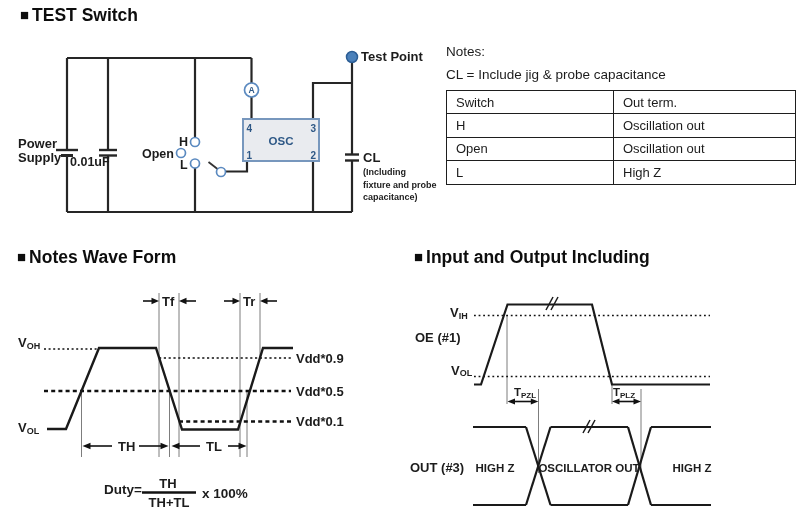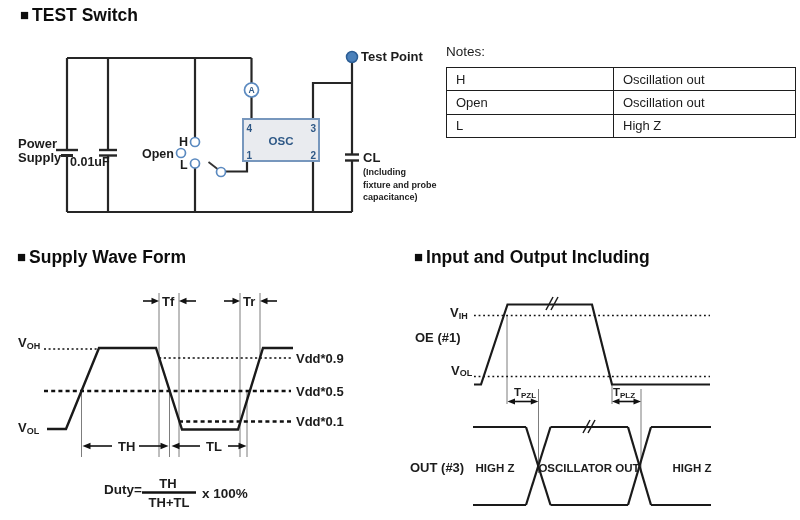--- a/index.html
+++ b/index.html
@@ -27,31 +27,36 @@
 <body>
 
 <div class="page">
 
   <div class="sec-title" style="left:20px;top:5px;">
     <span class="marker">■</span>
     <span>TEST Switch</span>
   </div>
   <div class="sec-title" style="left:17px;top:247px;">
     <span class="marker">■</span>
-    <span>Supply Wave Form</span>
+    <span>Notes Wave Form</span>
   </div>
   <div class="sec-title" style="left:414px;top:247px;">
     <span class="marker">■</span>
     <span>Input and Output Including</span>
   </div>
 
   <div class="notes">
     <div class="nline">Notes:</div>
+    <div class="nline">CL = Include jig &amp; probe capacitance</div>
     <table class="sw">
       <tbody>
+        <tr>
+          <td class="c1">Switch</td>
+          <td class="c2">Out term.</td>
+        </tr>
         <tr>
           <td class="c1">H</td>
           <td class="c2">Oscillation out</td>
         </tr>
         <tr>
           <td class="c1">Open</td>
           <td class="c2">Oscillation out</td>
         </tr>
         <tr>
           <td class="c1">L</td>

